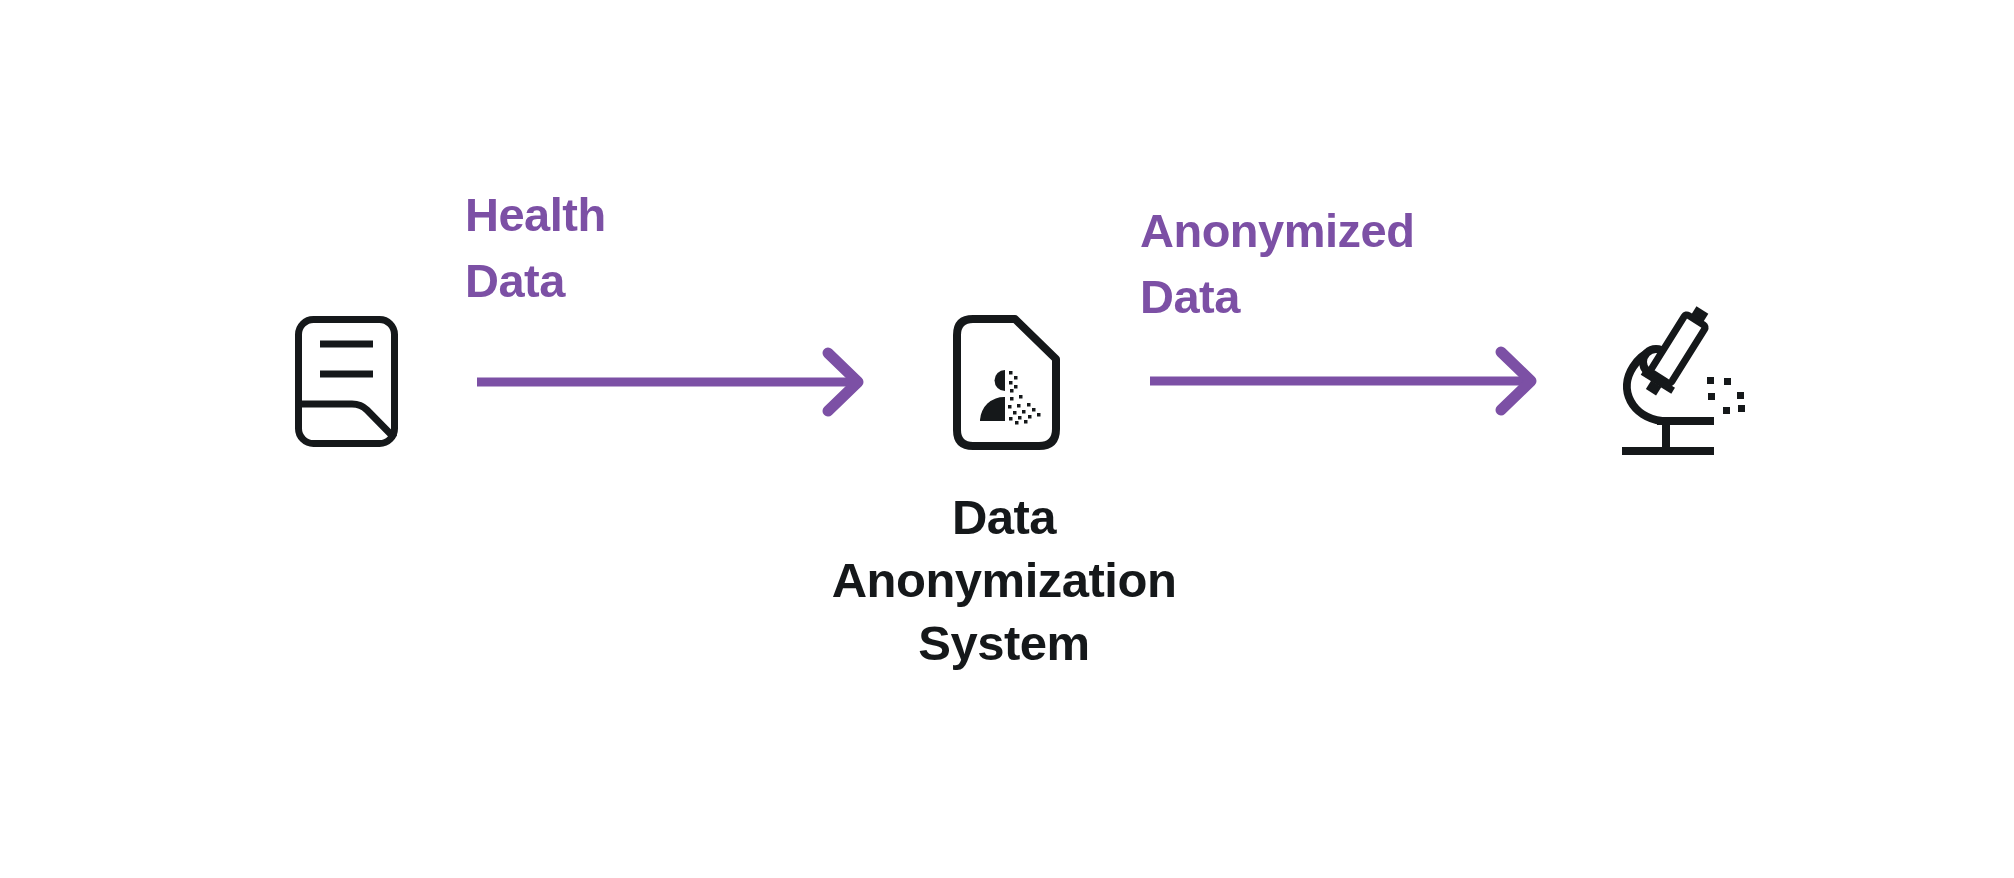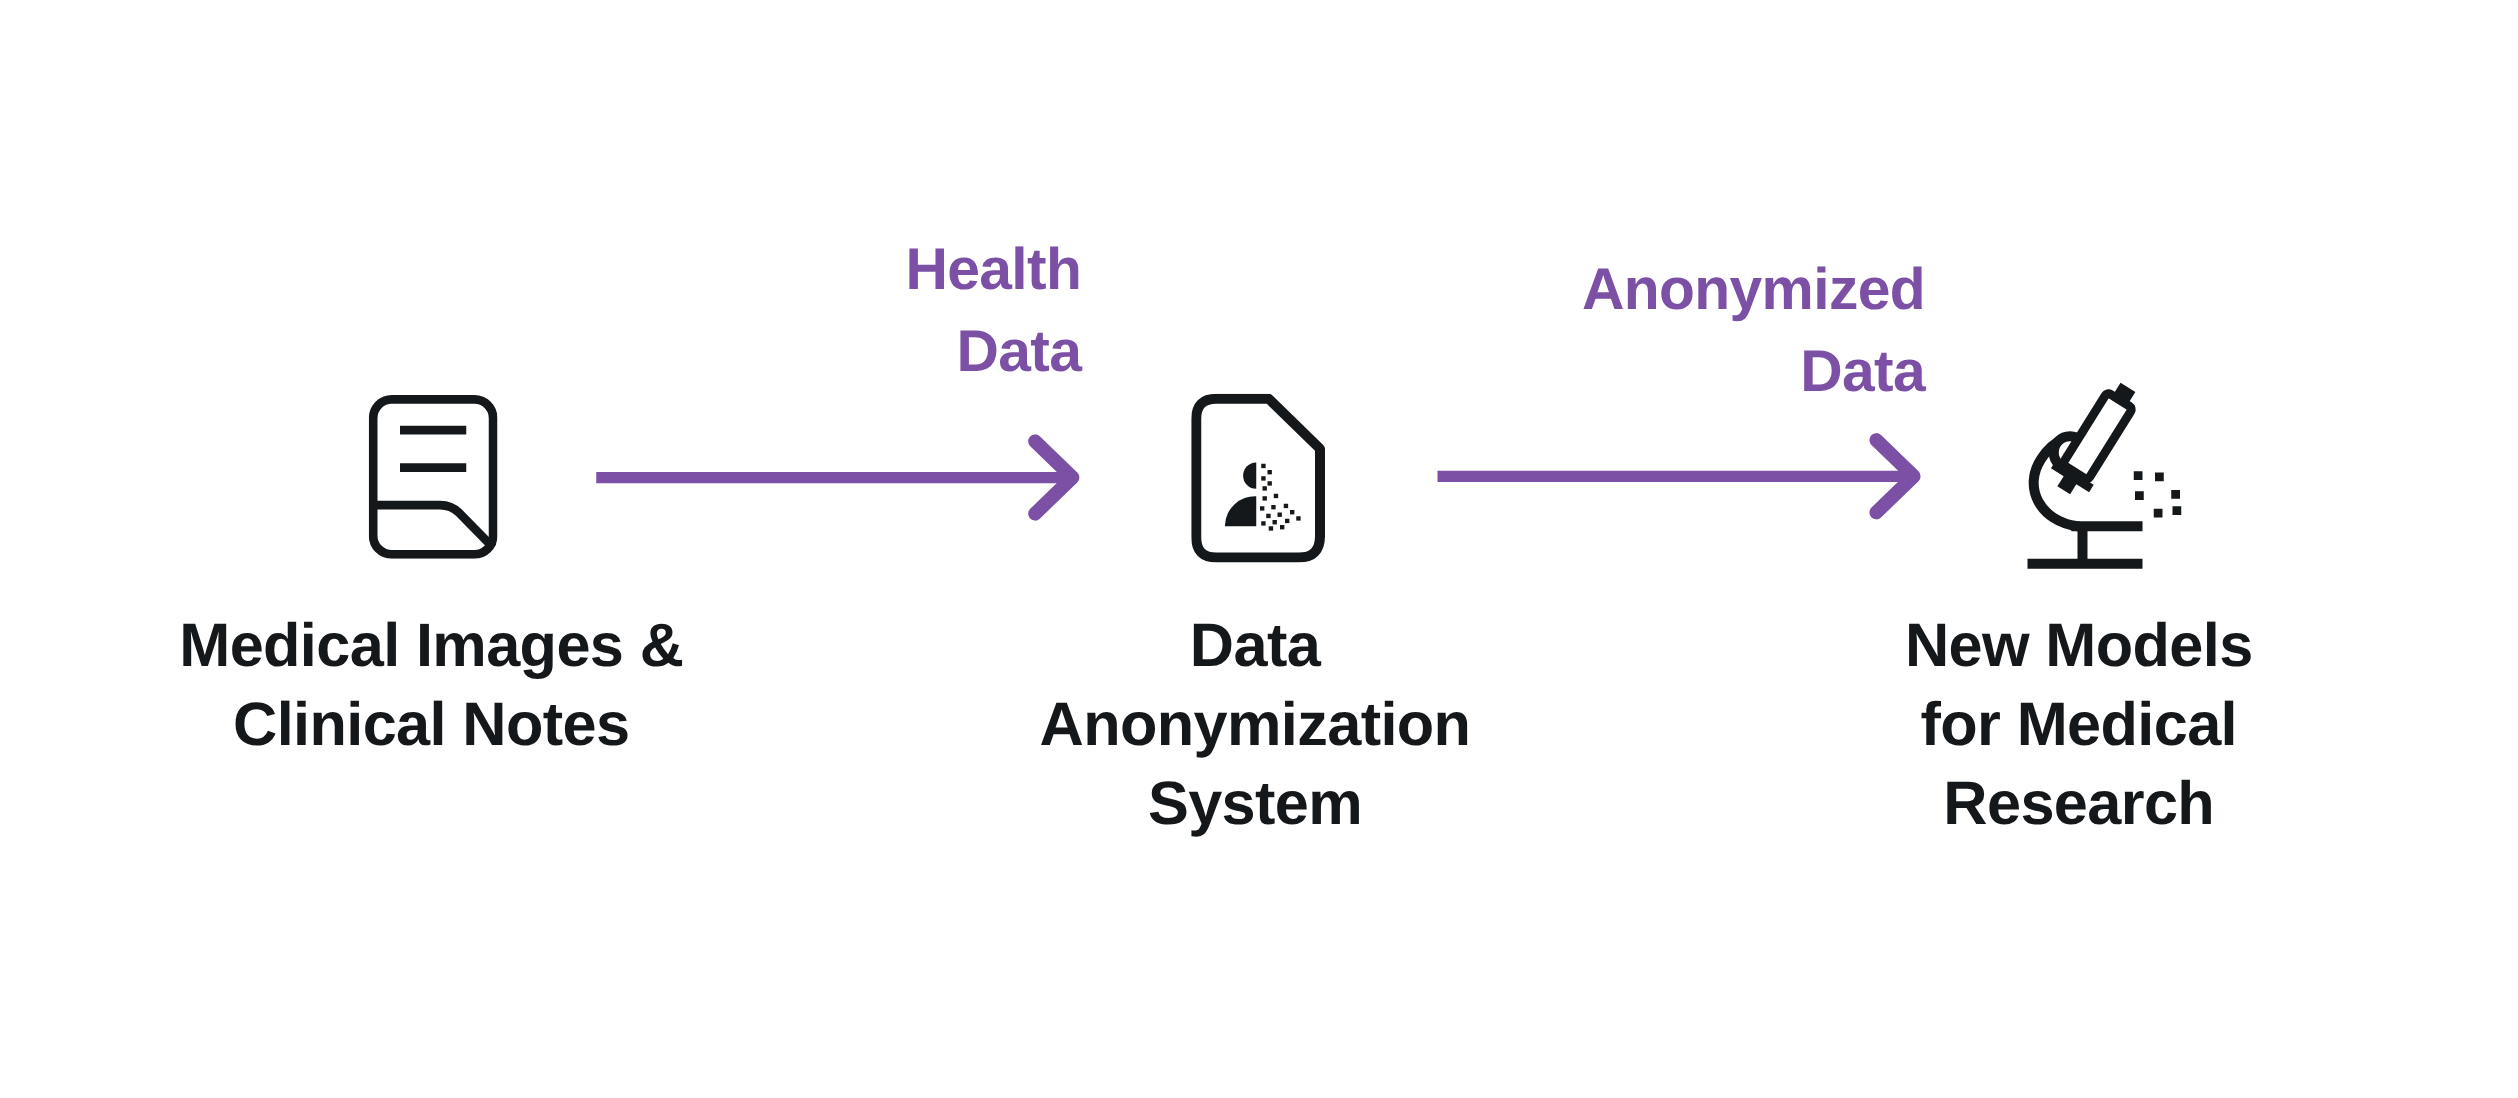--- a/index.html
+++ b/index.html
@@ -19,42 +19,40 @@
     letter-spacing:-0.5px;
     text-align:center;
     white-space:pre-line;
     color:var(--ink,#15181A);
   }
   .arrow-label{
     font-weight:700;
     font-size:47px;
     line-height:66px;
     letter-spacing:-0.5px;
-    text-align:right;
+    text-align:left;
     white-space:pre-line;
     color:var(--accent,#7C50A5);
   }
   .arrow-svg{display:block;color:var(--accent,#7C50A5);}
   .icon-svg{display:block;color:var(--ink,#15181A);}
 </style>
 </head>
 <body>
 
 <div class="canvas">
 
   <div class="abs" style="left:295px;top:316px;">
     <svg class="icon-svg" width="103" height="131" viewBox="0 0 103 131">
       <rect x="3.5" y="3.5" width="96" height="124" rx="15" fill="none" stroke="currentColor" stroke-width="7"></rect>
       <line x1="25" y1="28" x2="78" y2="28" stroke="currentColor" stroke-width="7"></line>
       <line x1="25" y1="58" x2="78" y2="58" stroke="currentColor" stroke-width="7"></line>
       <path d="M3.5 88 H57 q9 0 15 6 L99.5 122" fill="none" stroke="currentColor" stroke-width="7" stroke-linejoin="round"></path>
     </svg>
   </div>
-  <div class="abs node-label" style="left:95px;top:486px;width:500px;">Medical Images &amp;
-Clinical Notes</div>
 
   <div class="abs arrow-label" style="left:465px;top:182px;width:400px;">Health
 Data</div>
   <svg class="abs arrow-svg" style="left:470px;top:339px;" width="400" height="84" viewBox="0 0 400 84">
     <line x1="7" y1="43" x2="384" y2="43" stroke="currentColor" stroke-width="9"></line>
     <path d="M358 14 L388 43 L358 72" fill="none" stroke="currentColor" stroke-width="11" stroke-linecap="round" stroke-linejoin="round"></path>
   </svg>
 
   <div class="abs" style="left:953px;top:315px;">
     <svg class="icon-svg" width="107" height="135" viewBox="0 0 107 135">
@@ -121,17 +119,14 @@
       <g fill="currentColor">
         <rect x="97" y="74" width="7" height="7"></rect>
         <rect x="114" y="75" width="7" height="7"></rect>
         <rect x="98" y="90" width="7" height="7"></rect>
         <rect x="127" y="89" width="7" height="7"></rect>
         <rect x="113" y="104" width="7" height="7"></rect>
         <rect x="128" y="102" width="7" height="7"></rect>
       </g>
     </svg>
   </div>
-  <div class="abs node-label" style="left:1413px;top:486px;width:500px;">New Models
-for Medical
-Research</div>
 
 </div>
 
 </body></html>

